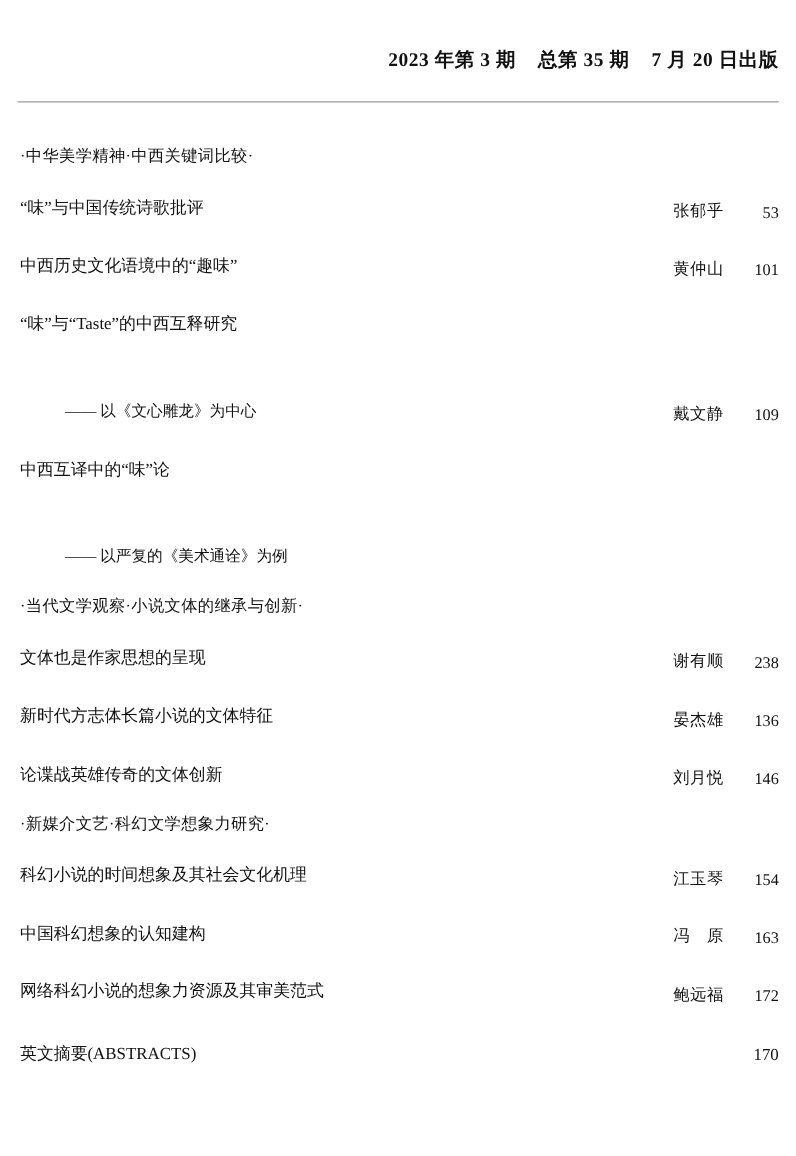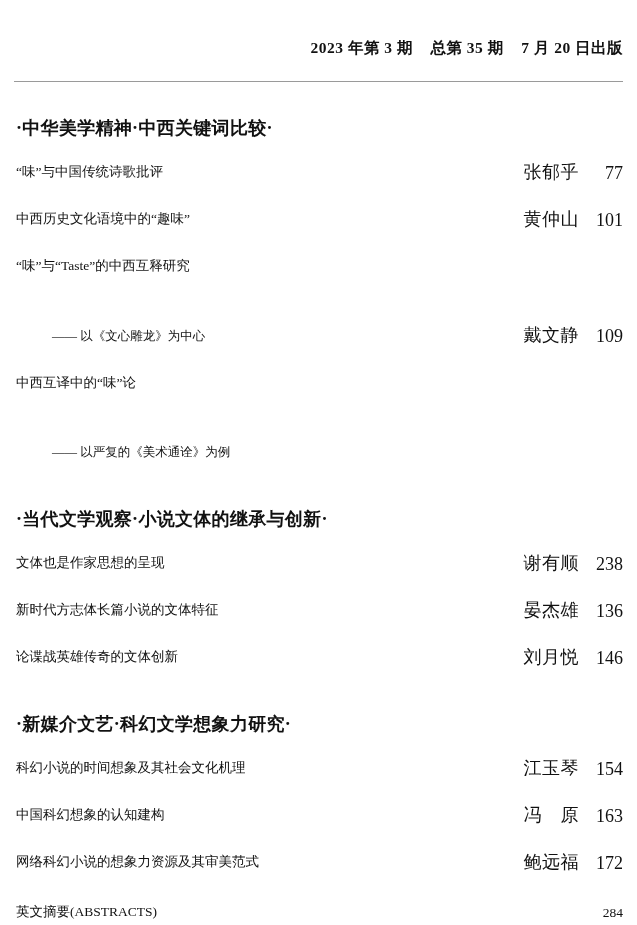--- a/index.html
+++ b/index.html
@@ -34,28 +34,28 @@
   .rule {
     margin: 22px 0 0 0;
     border: 0;
     border-top: 1px solid #9a9a9a;
     height: 0;
   }
   .toc {
     margin-top: 34px;
   }
   .section-head {
-    font-size: 18px;
-    font-weight: bold;
+    font-size: 13px;
+    font-weight: normal;
     margin: 0 0 8px 0;
     padding-left: 2px;
     letter-spacing: 0.3px;
   }
   .section-head:not(:first-child) {
-    margin-top: 32px;
+    margin-top: 8px;
   }
   .entry {
     display: flex;
     align-items: flex-start;
     justify-content: space-between;
     padding: 12px 0 11px 0;
     font-size: 13.5px;
   }
   .entry .left {
     flex: 1 1 auto;
@@ -68,21 +68,21 @@
     font-size: 12.5px;
     margin-top: 48px;
   }
   .entry .right {
     flex: 0 0 auto;
     display: flex;
     align-items: flex-end;
     justify-content: space-between;
     white-space: nowrap;
     align-self: flex-end;
-    font-size: 18px;
+    font-size: 13px;
   }
   .entry .authors {
     min-width: 56px;
     text-align: right;
     letter-spacing: 0.5px;
   }
   .entry .page-no {
     width: 34px;
     text-align: right;
     padding-left: 10px;
@@ -110,21 +110,21 @@
   <hr class="rule">
 
   <div class="toc">
 
     <div class="section-head">·中华美学精神·中西关键词比较·</div>
 
     <div class="entry">
       <div class="left">“味”与中国传统诗歌批评</div>
       <div class="right">
         <span class="authors">张郁乎</span>
-        <span class="page-no">77</span>
+        <span class="page-no">53</span>
       </div>
     </div>
 
     <div class="entry">
       <div class="left">中西历史文化语境中的“趣味”</div>
       <div class="right">
         <span class="authors">黄仲山</span>
         <span class="page-no">101</span>
       </div>
     </div>
@@ -195,17 +195,17 @@
       <div class="left">网络科幻小说的想象力资源及其审美范式</div>
       <div class="right">
         <span class="authors">鲍远福</span>
         <span class="page-no">172</span>
       </div>
     </div>
 
 
     <div class="abstracts">
       <div class="left">英文摘要(ABSTRACTS)</div>
-      <div class="page-no">284</div>
+      <div class="page-no">170</div>
     </div>
 
   </div>
 </div>
 
 </body></html>

